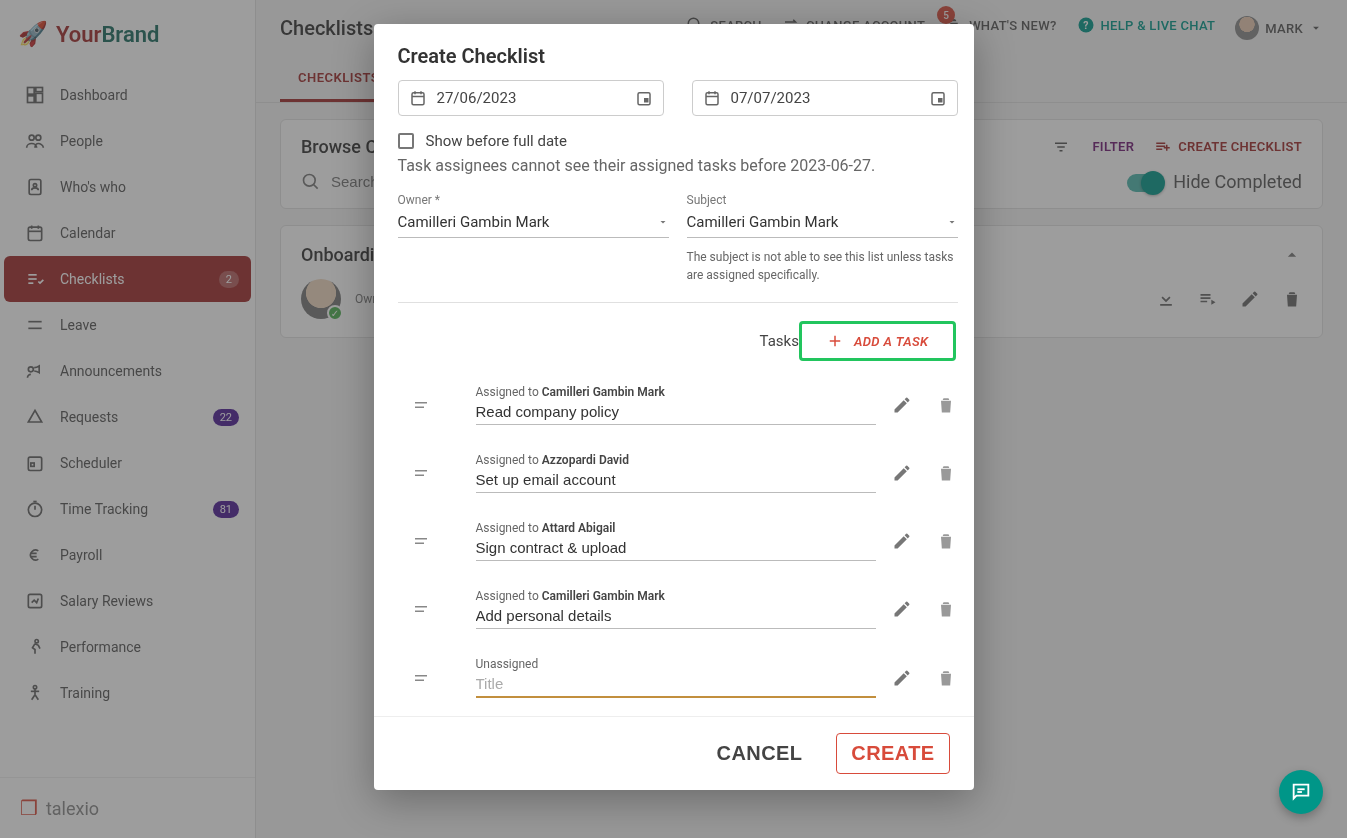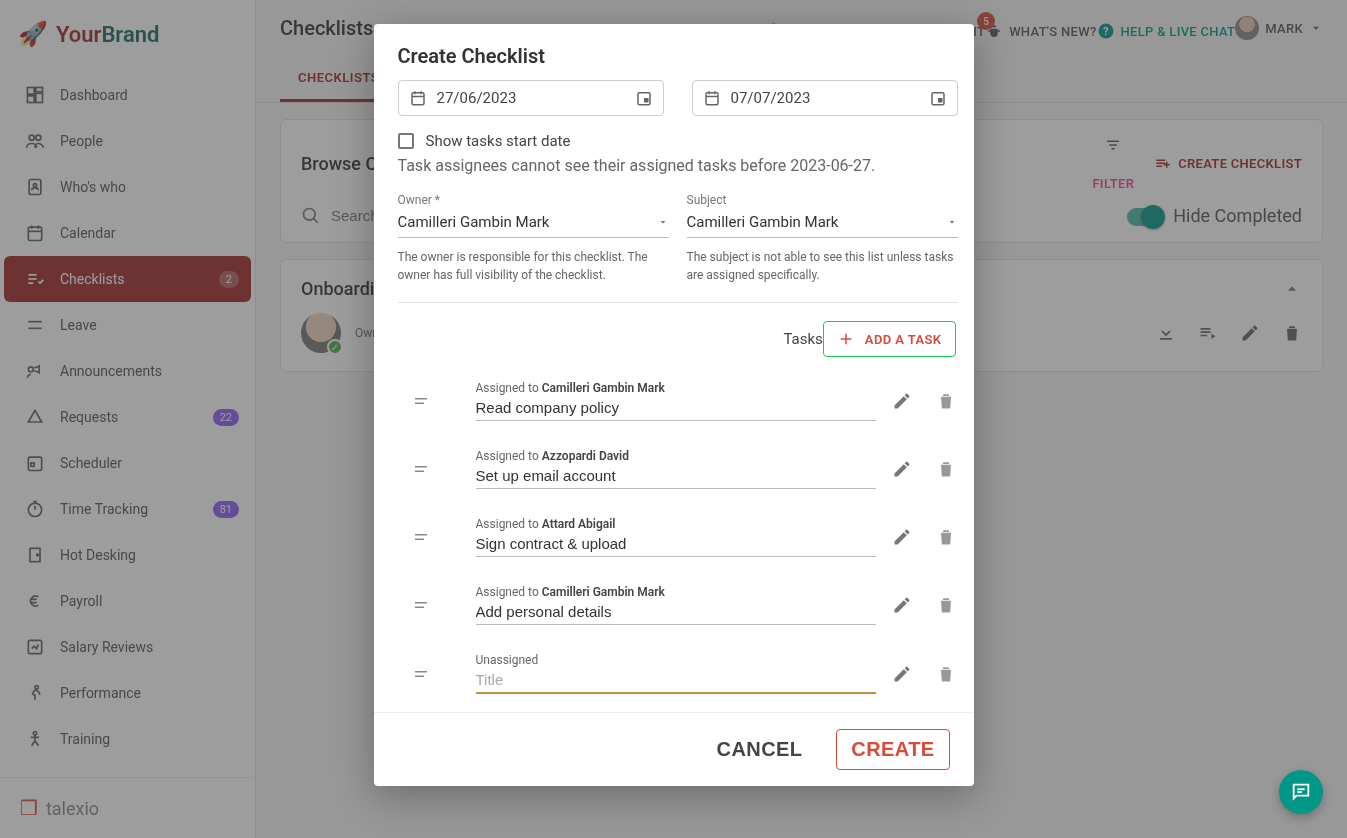--- a/index.html
+++ b/index.html
@@ -35,53 +35,53 @@
     margin: 0 4px; border-radius: 6px;
   }
   .nav-item.active { background: #9e2b2b; color: #fff; }
   .nav-item.active .nav-icon { color: #fff; }
   .nav-icon {
     width: 22px; height: 22px; flex-shrink: 0; color: #616161;
     display: flex; align-items: center; justify-content: center;
   }
   .nav-badge {
     position: absolute; right: 12px;
-    background: #8b5cf6; color: #fff; border-radius: 10px;
+    background: #4c1d95; color: #fff; border-radius: 10px;
     font-size: 11px; padding: 2px 7px; min-width: 20px; text-align:center;
   }
   .nav-item.active .nav-badge { background: rgba(255,255,255,0.25); color:#fff; }
   .footer-logo { padding: 18px 20px; display:flex; align-items:center; gap:8px; color:#888; font-size:18px; border-top:1px solid #eee; }
   .footer-logo .cube { color: #d84b3b; font-size:20px; }
   
   
   .main {
     position: absolute; left: 256px; top:0; right:0; bottom:0;
     display: flex; flex-direction: column;
   }
   .topbar {
     height: 56px; display:flex; align-items:center; justify-content:space-between;
     padding: 0 24px;
   }
   .page-title { font-size: 20px; font-weight: 500; color:#333; }
-  .top-actions { display:flex; align-items:flex-end; font-size:13px; color:#555; }
+  .top-actions { display:flex; align-items:flex-start; gap:20px; font-size:13px; color:#555; }
   .top-act { display:flex; align-items:center; gap:6px; cursor:pointer; font-weight:500; letter-spacing:.3px;}
   .top-act.help { color:#009688; }
   .badge5 { background:#d84b3b; color:#fff; border-radius:50%; width:18px; height:18px; font-size:10px; display:flex; align-items:center; justify-content:center; position:relative; top:-8px; left:-8px; }
   .avatar-sm { width:24px; height:24px; border-radius:50%; background:#ddd; display:inline-flex; align-items:center; justify-content:center; font-size:12px; background: radial-gradient(circle at 50% 35%, #e8c9b0 38%, #888 40%);}
   
   .tabs { display:flex; border-bottom:1px solid #e0e0e0; padding:0 24px; }
   .tab { padding: 14px 18px; font-size:13px; font-weight:600; letter-spacing:.5px; color:#777; border-bottom:3px solid transparent; cursor:pointer; }
   .tab.active { color:#9e2b2b; border-bottom-color:#9e2b2b; }
   
   .content { padding: 16px 24px; flex:1; overflow:auto; }
   .card { background:#fff; border:1px solid #e0e0e0; border-radius:6px; padding:16px 20px; margin-bottom:16px; }
   .browse-row { display:flex; align-items:center; justify-content:space-between; }
   .browse-title { font-size:18px; font-weight:500; color:#333; }
   .browse-actions { display:flex; align-items:center; gap:20px; font-size:13px; font-weight:600; letter-spacing:.3px; }
-  .filter-btn { color:#ec4899; display:flex; align-items:center; gap:22px; cursor:pointer;flex-direction:column; }
+  .filter-btn { color:#701a75; display:flex; align-items:center; gap:22px; cursor:pointer; }
   .create-chk { color:#9e2b2b; display:flex; align-items:center; gap:6px; cursor:pointer; }
   .search-row { margin-top:14px; display:flex; align-items:center; justify-content:space-between; }
   .search-input { flex:1; display:flex; align-items:center; color:#888; gap:10px;}
   .search-input input { border:none; outline:none; font-size:15px; color:#555; background:transparent; width:200px; }
   .toggle-row { display:flex; align-items:flex-end; gap:10px; font-size:18px; }
   .switch { width:36px; height:18px; border-radius:10px; background:#4db6ac; position:relative; }
   .switch::after{ content:''; position:absolute; right:-2px; top:-3px; width:24px; height:24px; border-radius:50%; background:#009688; box-shadow:0 1px 3px rgba(0,0,0,.3);}
   
   .checklist-card { background:#fff; border:1px solid #e0e0e0; border-radius:6px; padding:18px 20px; }
   .chk-head { display:flex; align-items:center; justify-content:space-between; }
@@ -121,21 +121,21 @@
   .fields-row { display:flex; gap:18px; margin-bottom:6px; }
   .field-col { flex:1; }
   .field-label { font-size:12px; color:#777; }
   .select-field { border-bottom:1px solid #bbb; padding:6px 0; display:flex; align-items:center; justify-content:space-between; font-size:15px; color:#333; cursor:pointer;}
   .field-help { font-size:12px; color:#666; margin-top:10px; line-height:1.5; }
   
   .divider { height:1px; background:#e0e0e0; margin:18px 0; }
   
   .tasks-head { display:flex; align-items:center; justify-content:flex-end; margin-bottom:10px; padding:0 2px 0 12px;}
   .tasks-title { font-size:15px; color:#444; }
-  .add-task-btn { border:1px solid #22c55e; color:#d84b3b; border-radius:4px; padding:8px 13px; font-size:13px; font-weight:600; letter-spacing:.4px; display:flex; align-items:center; gap:10px; cursor:pointer; }
+  .add-task-btn { border:3px solid #22c55e; color:#d84b3b; border-radius:4px; padding:8px 24px; font-size:13px; font-weight:600; letter-spacing:.4px; display:flex; align-items:center; gap:10px; cursor:pointer;font-style:italic; }
   
   .task-row { display:flex; align-items:center; gap:16px; padding:14px 2px 14px 14px; }
   .drag-handle { color:#888; flex-shrink:0; width:20px; text-align:center; }
   .task-main { flex:1; padding-left: 28px; }
   .assigned { font-size:12px; color:#666; }
   .assigned b { color:#444; font-weight:600; }
   .task-title-input { border:none; border-bottom:1px solid #bbb; outline:none; font-size:15px; color:#333; width:100%; padding:4px 0; background:transparent;}
   .task-title-input.focus { border-bottom:2px solid #c28f3d; }
   .task-title-input::placeholder { color:#aaa; }
   .task-actions { display:flex; gap:24px; color:#777; }
@@ -263,30 +263,20 @@
             <line x1="12" y1="13" x2="12" y2="8"></line>
             <line x1="10" y1="3" x2="14" y2="3"></line>
           </svg>
     </span>
     <span>Time Tracking</span>
     <span class="nav-badge">81</span>
   </div>
       <div class="nav-item">
     <span class="nav-icon">
       <svg width="20" height="20" viewBox="0 0 24 24" fill="none" stroke="currentColor" stroke-width="2">
-            <rect x="6" y="4" width="12" height="16"></rect>
-            <circle cx="15" cy="12" r="1"></circle>
-          </svg>
-    </span>
-    <span>Hot Desking</span>
-
-  </div>
-      <div class="nav-item">
-    <span class="nav-icon">
-      <svg width="20" height="20" viewBox="0 0 24 24" fill="none" stroke="currentColor" stroke-width="2">
             <path d="M16 7a6 6 0 100 10M6 10h8M6 14h8"></path>
           </svg>
     </span>
     <span>Payroll</span>
 
   </div>
       <div class="nav-item">
     <span class="nav-icon">
       <svg width="20" height="20" viewBox="0 0 24 24" fill="none" stroke="currentColor" stroke-width="2">
             <rect x="4" y="4" width="16" height="16" rx="2"></rect>
@@ -471,34 +461,33 @@
           <span class="spacer"></span>
           <svg width="18" height="18" viewBox="0 0 24 24" fill="none" stroke="#666" stroke-width="2">
               <rect x="4" y="5" width="16" height="16" rx="2"></rect>
               <rect x="13" y="13" width="4" height="4" fill="#666"></rect>
             </svg>
         </div>
       </div>
 
       <div class="check-row">
         <div class="checkbox"></div>
-        <span>Show tasks start date</span>
+        <span>Show before full date</span>
       </div>
       <div class="note">Task assignees cannot see their assigned tasks before 2023-06-27.</div>
 
       <div class="fields-row">
         <div class="field-col">
           <div class="field-label">Owner *</div>
           <div class="select-field">
             <span>Camilleri Gambin Mark</span>
             <svg width="12" height="12" viewBox="0 0 24 24" fill="#777">
                 <path d="M7 10l5 5 5-5z"></path>
               </svg>
           </div>
-          <div class="field-help">The owner is responsible for this checklist. The owner has full visibility of the checklist.</div>
         </div>
         <div class="field-col">
           <div class="field-label">Subject</div>
           <div class="select-field">
             <span>Camilleri Gambin Mark</span>
             <svg width="12" height="12" viewBox="0 0 24 24" fill="#777">
                 <path d="M7 10l5 5 5-5z"></path>
               </svg>
           </div>
           <div class="field-help">The subject is not able to see this list unless tasks are assigned specifically.</div>

